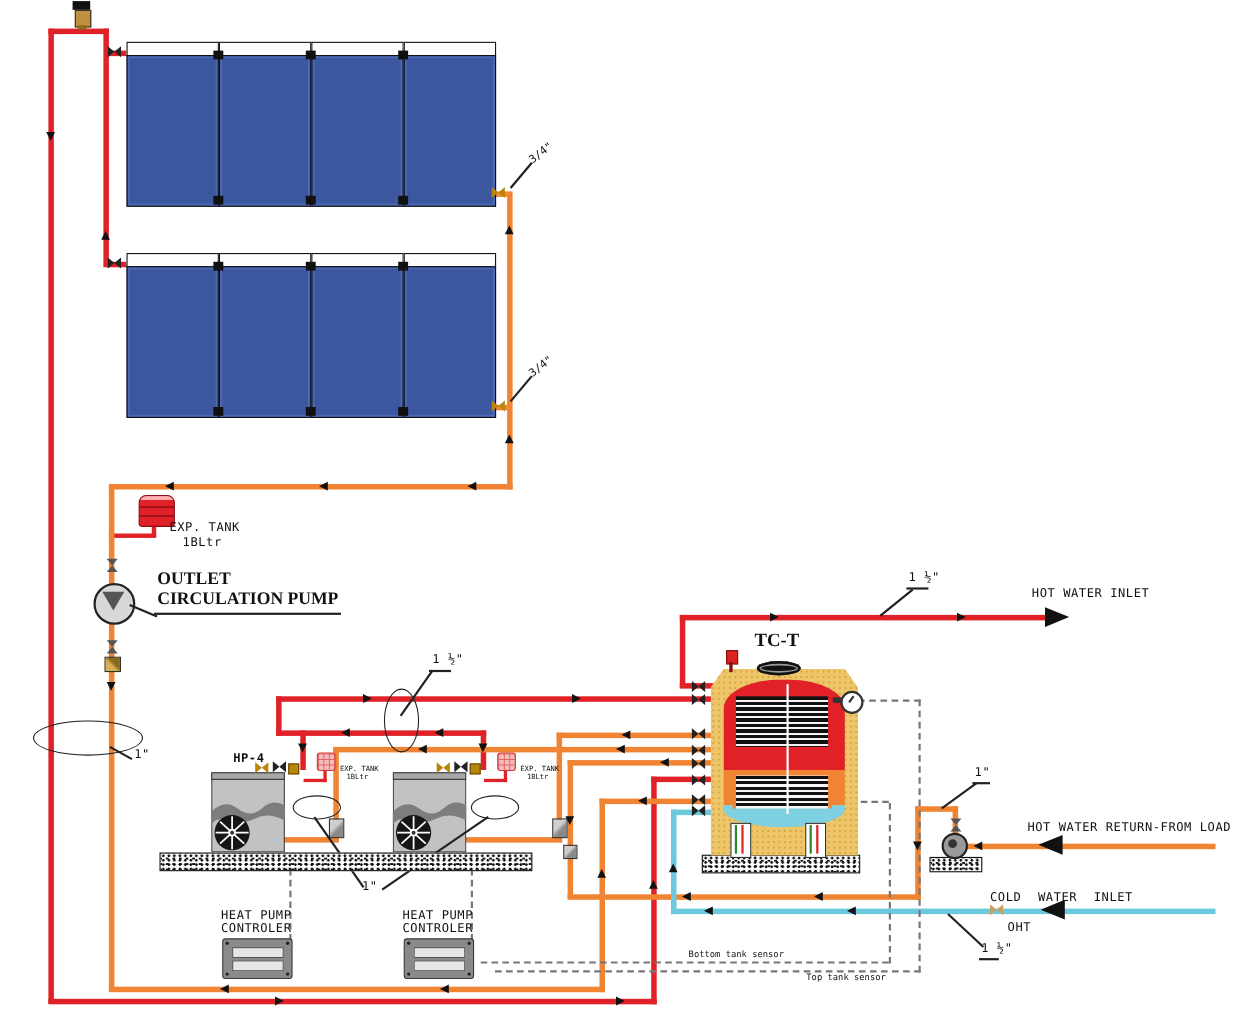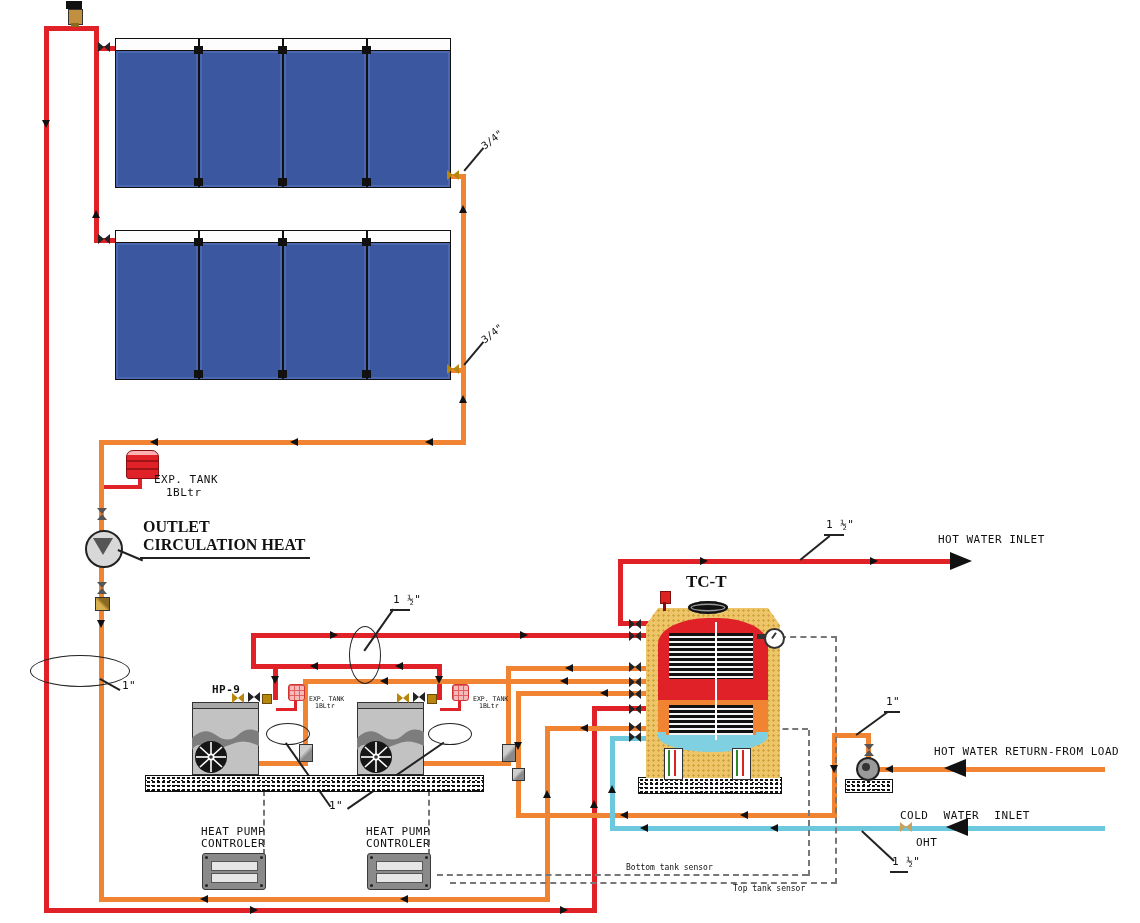--- a/index.html
+++ b/index.html
@@ -184,33 +184,33 @@
   <div class="btv" style="left:97px;top:508px;"></div>
   <div>
     <div class="abs" style="left:85px;top:530px;width:34px;height:34px;border-radius:50%;background:#d8d8d8;border:2px solid #222;"></div>
     <div class="abs" style="left:93px;top:538px;width:0;height:0;border-left:10px solid transparent;border-right:10px solid transparent;border-top:17px solid #555;"></div>
   </div>
   <div class="btv" style="left:97px;top:582px;"></div>
   <div class="abs" style="left:95px;top:597px;width:13px;height:12px;background:linear-gradient(45deg,#d8b050 40%,#8a6a20 60%);border:1px solid #333;"></div>
 
   <div class="lead" style="left:118px;top:549px;width:27px;transform:rotate(23deg);"></div>
   <div class="lab serif" style="left:143px;top:518px;font-size:16px;">OUTLET</div>
-  <div class="lab serif" style="left:143px;top:536px;font-size:16px;">CIRCULATION HEAT</div>
+  <div class="lab serif" style="left:143px;top:536px;font-size:16px;">CIRCULATION PUMP</div>
   <div class="tick" style="left:140px;top:557px;width:170px;height:2px;"></div>
 
   <div class="ell" style="left:30px;top:655px;width:98px;height:30px;"></div>
   <div class="lead" style="left:100px;top:678px;width:23px;transform:rotate(29deg);"></div>
   <div class="lab t11" style="left:122px;top:680px;">1"</div>
 
   <div class="ell" style="left:349px;top:626px;width:30px;height:56px;"></div>
   <div class="lead" style="left:364px;top:650px;width:51px;transform:rotate(-55deg);"></div>
   <div class="lab t11" style="left:393px;top:594px;">1 ½"</div>
   <div class="tick" style="left:390px;top:609px;width:20px;"></div>
 
-  <div class="lab t11" style="left:212px;top:684px;font-weight:bold;">HP-9</div>
+  <div class="lab t11" style="left:212px;top:684px;font-weight:bold;">HP-4</div>
   <div class="lab t11" style="left:376px;top:684px;font-weight:bold;margin-top:32px;">HP-2</div>
 
   <svg class="abs" style="left:192px;top:702px;" width="67" height="73" viewBox="0 0 67 73">
     <rect x="0.5" y="0.5" width="66" height="72" fill="#c2c2c2" stroke="#333"></rect>
     <rect x="0.5" y="0.5" width="66" height="6" fill="#a8a8a8" stroke="#333"></rect>
     <path d="M0 36 Q 12 24, 24 33 T 46 33 T 67 30 L 67 44 Q 52 36, 40 42 T 16 44 T 0 48 Z" fill="#7d7d7d"></path>
     <circle cx="19" cy="55" r="16" fill="#161616"></circle>
     <g stroke="#fff" stroke-width="1.6">
       <line x1="19" y1="55" x2="19" y2="40"></line>
         <line x1="19" y1="55" x2="30" y2="45"></line>

